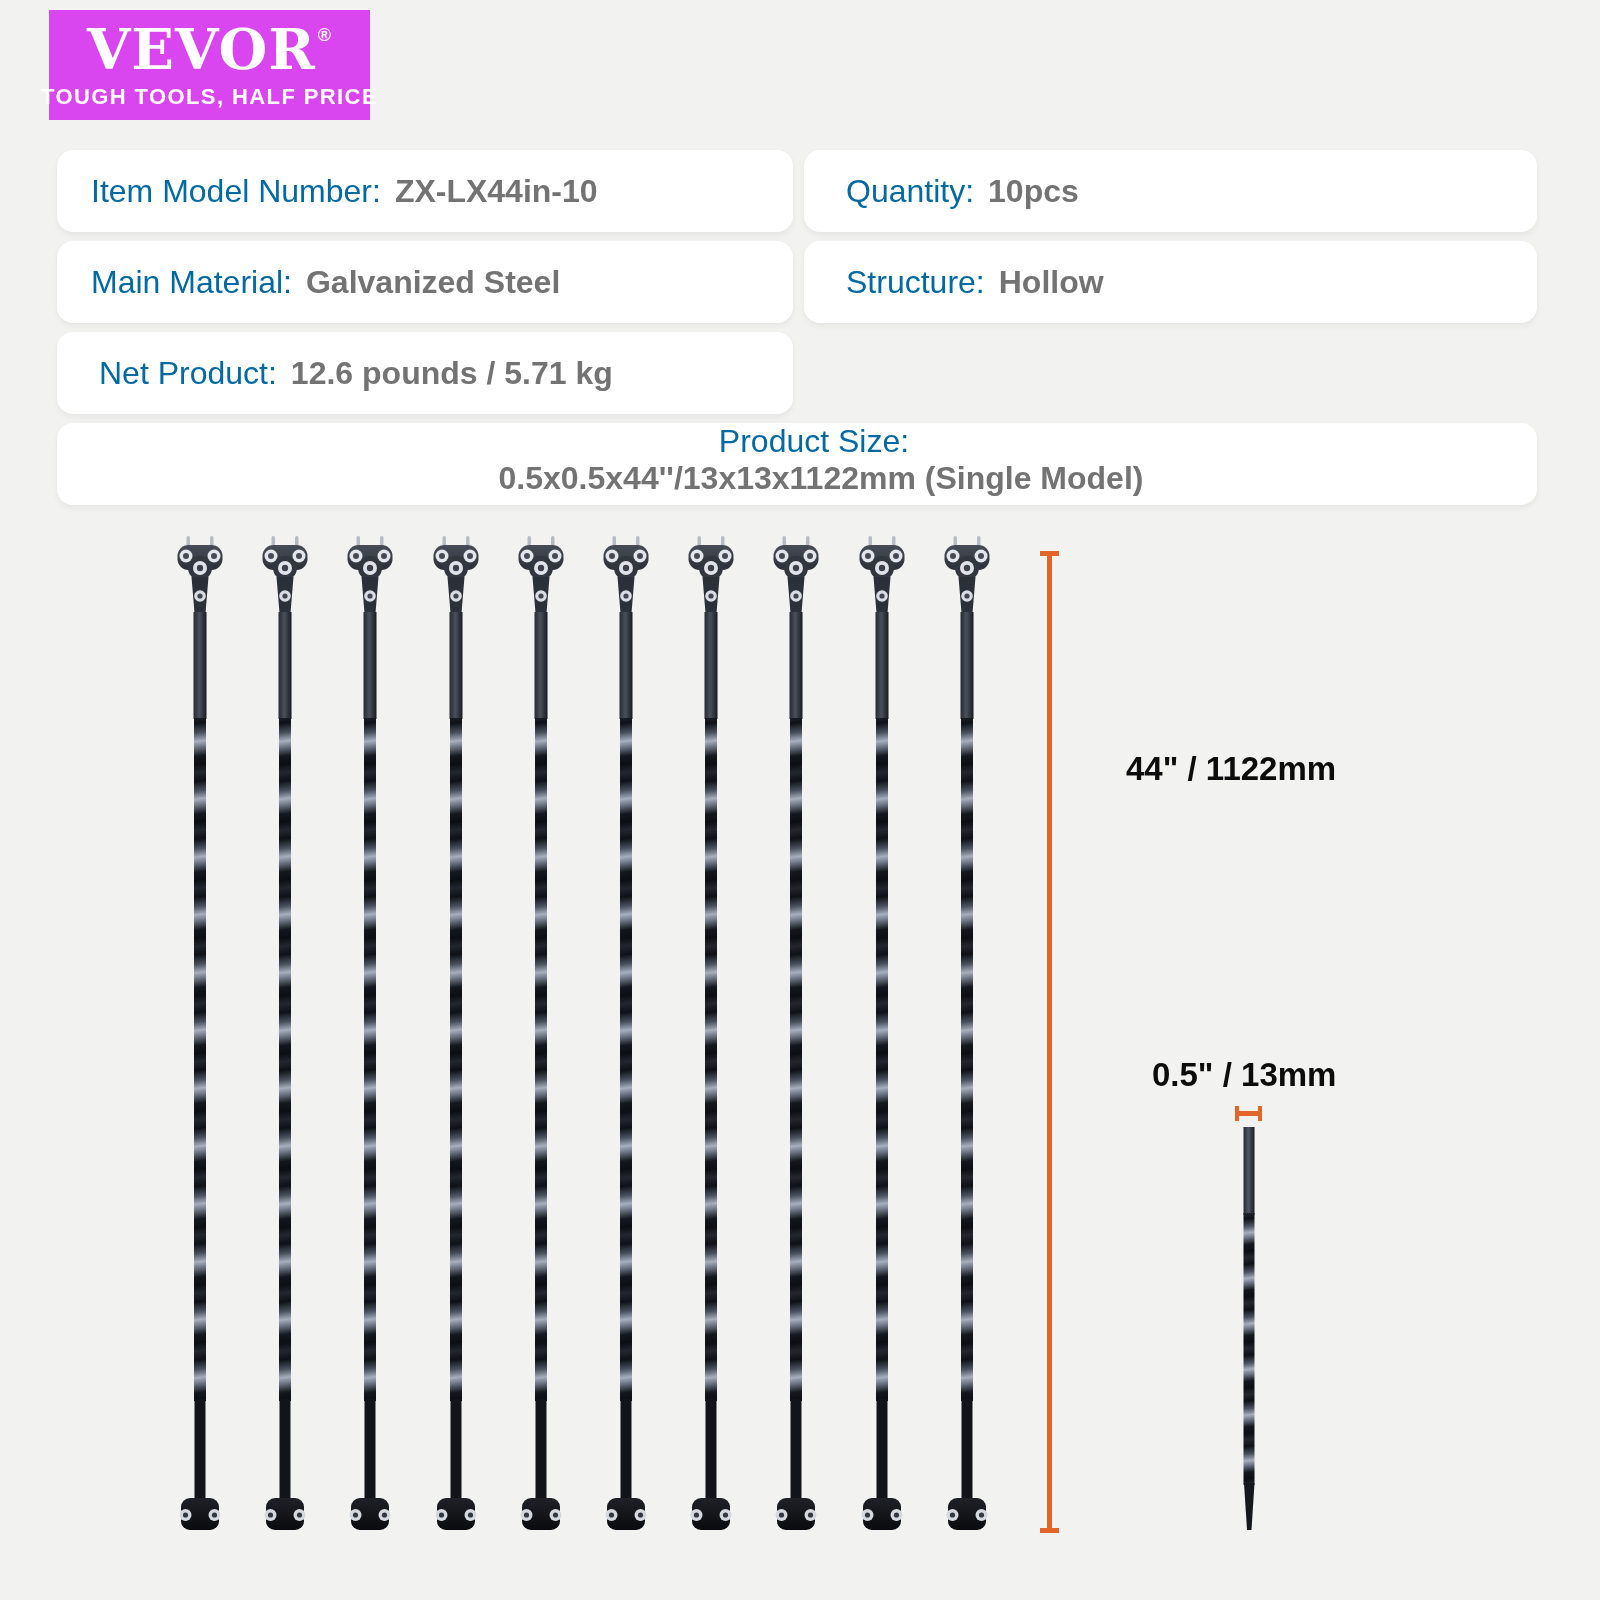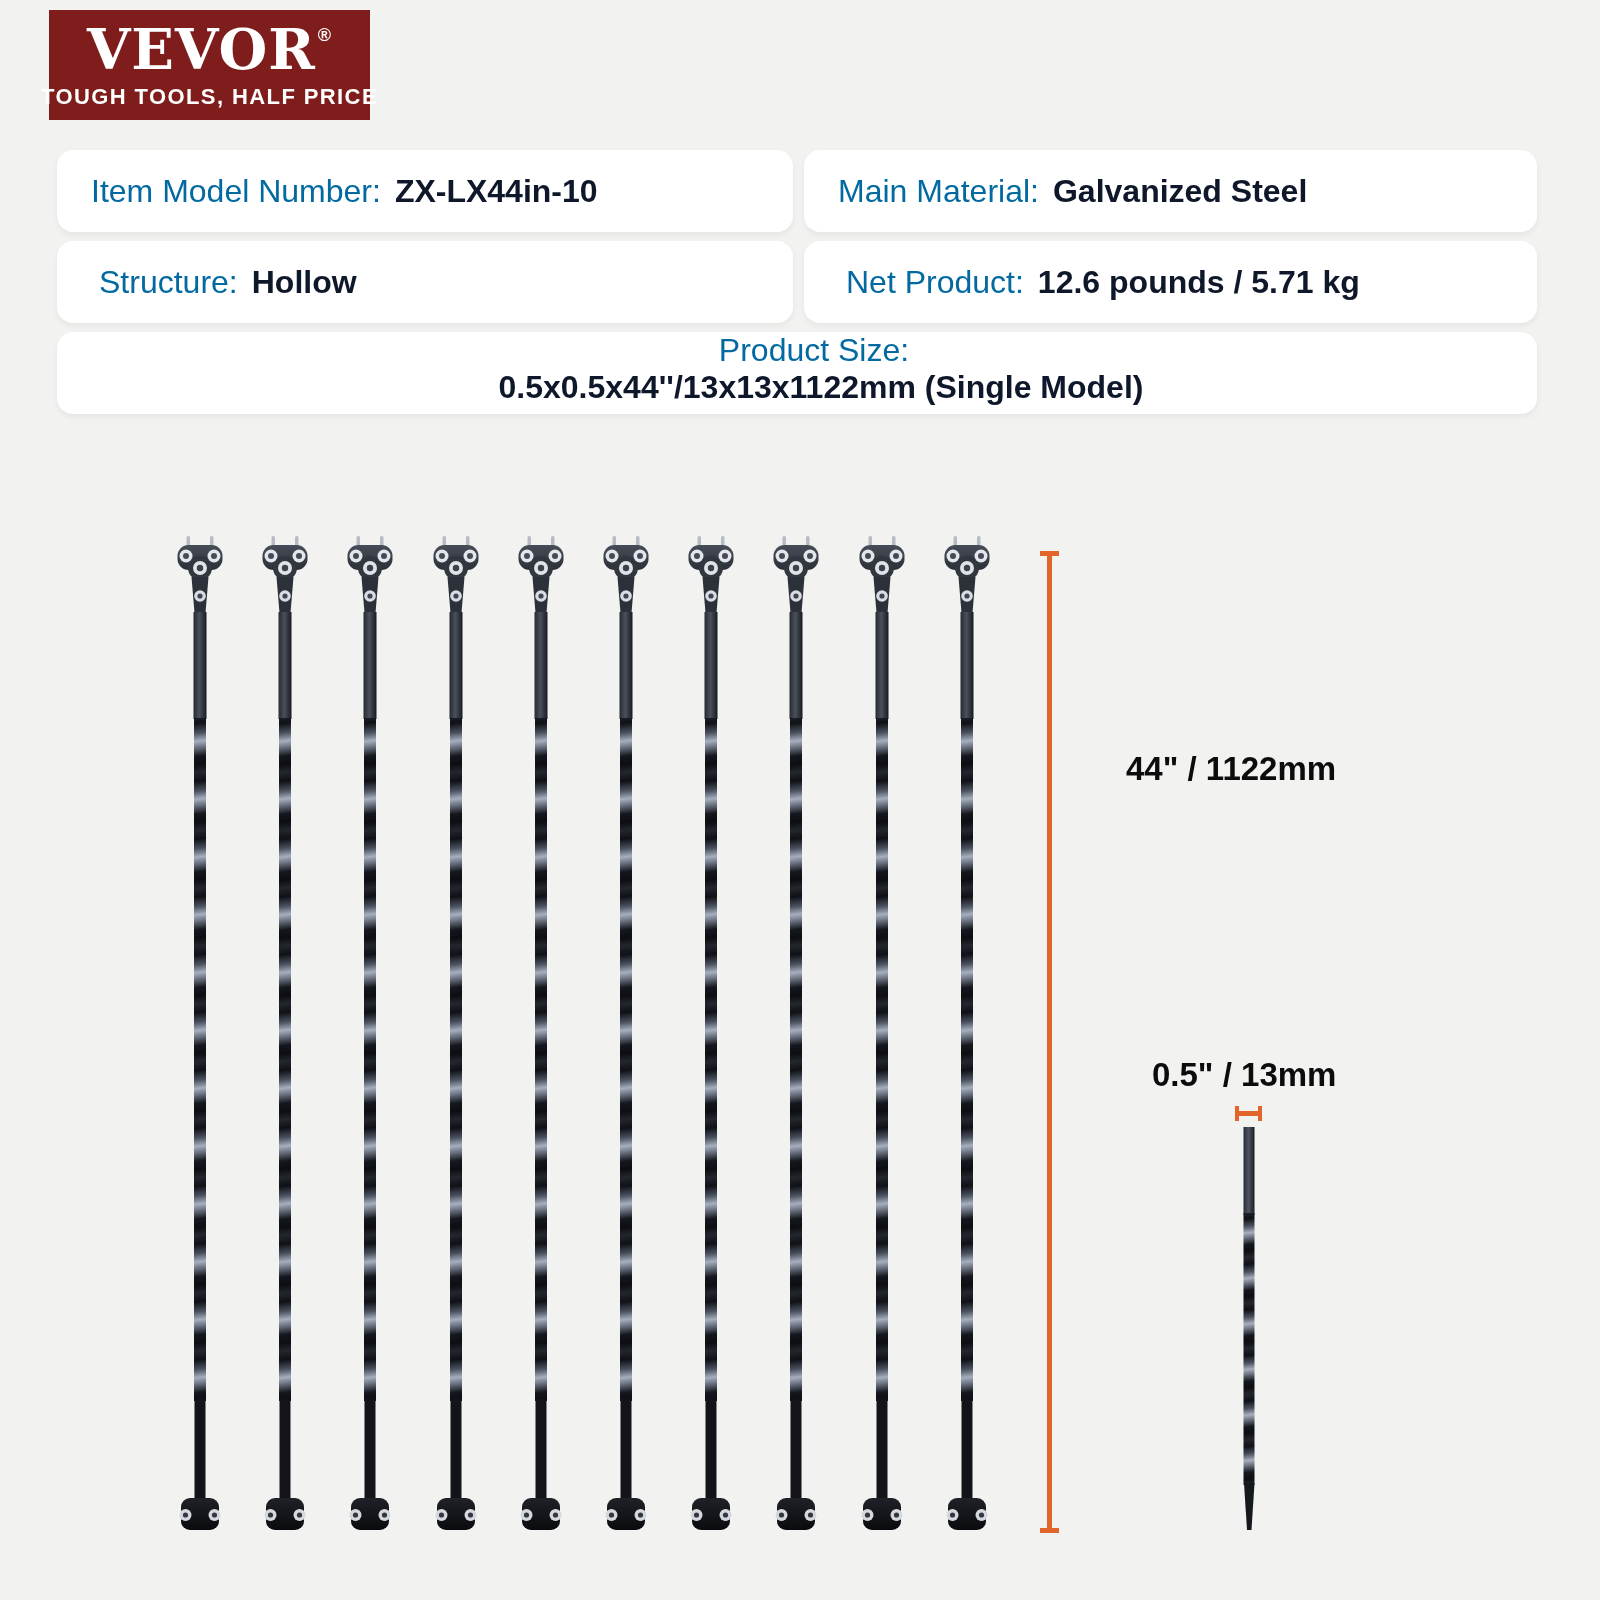--- a/index.html
+++ b/index.html
@@ -38,21 +38,21 @@
   .card{
     background:#ffffff;border-radius:16px;height:82px;
     display:flex;align-items:center;
     padding-left:34px;box-sizing:border-box;
     box-shadow:0 3px 6px rgba(0,0,0,0.055);
     font-size:32px;white-space:nowrap;overflow:hidden;
   }
   .card.right{padding-left:42px;}
   .card.full{grid-column:1 / -1;flex-direction:column;}
   .card .label{color:#0369a1;font-weight:normal;}
-  .card .value{color:#0f172a;font-weight:bold;margin-left:14px;}
+  .card .value{color:#737373;font-weight:bold;margin-left:14px;}
 
   
   .baluster-row{position:absolute;left:0;top:535px;width:1600px;height:1010px;}
   .baluster{position:absolute;top:0;width:60px;height:1010px;}
   .baluster svg{display:block;}
 
   
   .dim-line-v{position:absolute;left:1047px;top:553px;width:5px;height:979px;background:#e2662a;}
   .dim-cap{position:absolute;background:#e2662a;}
   .dim-cap.top{left:1040px;top:551px;width:19px;height:5px;}
@@ -76,31 +76,35 @@
   
   .detail-baluster{position:absolute;left:1237px;top:1127px;width:25px;height:403px;}
 
   .hidden-defs{position:absolute;width:0;height:0;overflow:hidden;}
 </style>
 </head>
 <body>
 
 <div class="canvas">
 
-  <header class="logo" id="logoBox" style="background: #7f1d1d;">
+  <header class="logo" id="logoBox" style="background: #d946ef;">
     <div class="logo-word">
       <span>VEVOR</span><span class="logo-reg">®</span>
     </div>
     <div class="logo-tagline">TOUGH TOOLS, HALF PRICE</div>
   </header>
 
   <section class="specs">
     <div class="card left">
       <span class="label">Item Model Number:</span>
       <span class="value">ZX-LX44in-10</span>
+    </div>
+    <div class="card right">
+      <span class="label">Quantity:</span>
+      <span class="value">10pcs</span>
     </div>
     <div class="card left">
       <span class="label">Main Material:</span>
       <span class="value">Galvanized Steel</span>
     </div>
     <div class="card right">
       <span class="label">Structure:</span>
       <span class="value">Hollow</span>
     </div>
     <div class="card right">

